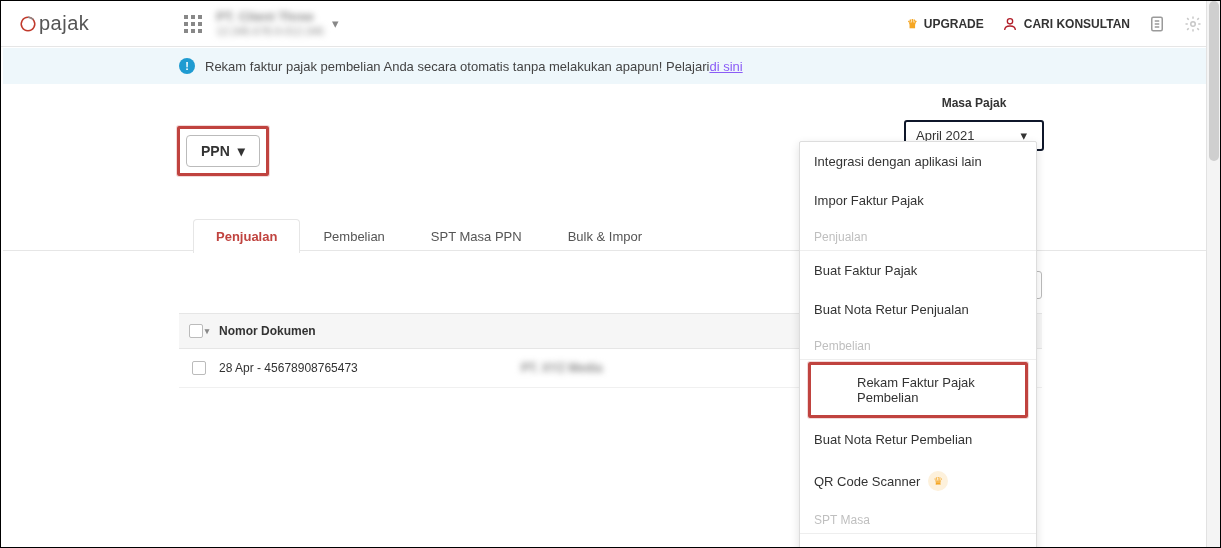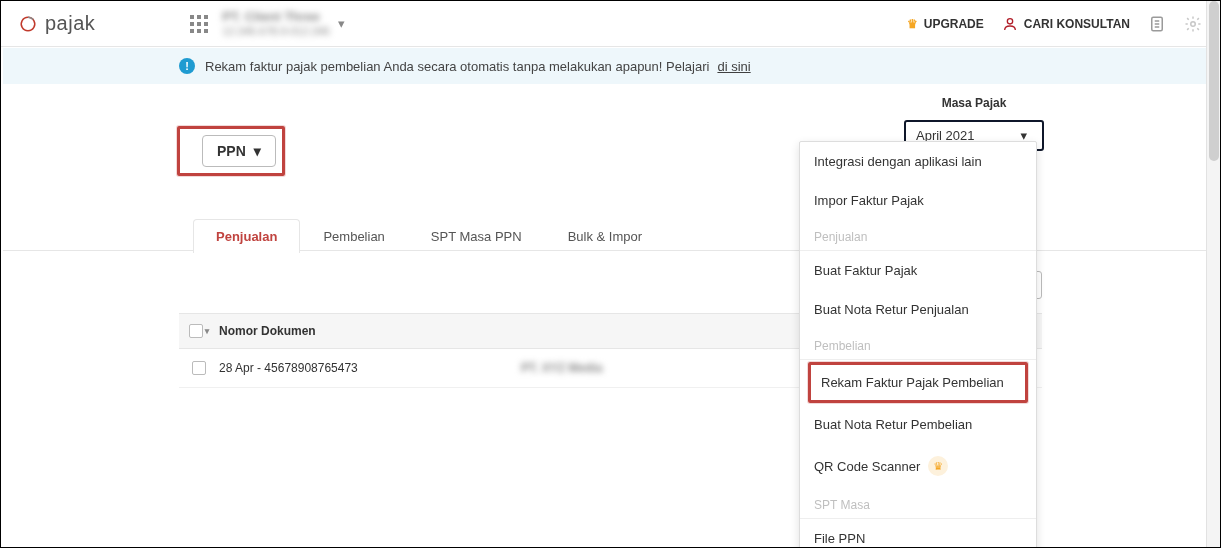--- a/index.html
+++ b/index.html
@@ -1,21 +1,21 @@
 <!DOCTYPE html>
 <html><head>
 <meta charset="utf-8">
 <style>
   * { box-sizing: border-box; margin: 0; padding: 0; }
   html, body { width: 1221px; height: 548px; font-family: Arial, Helvetica, sans-serif; font-size: 13px; color: #333; background: #fff; }
   body { border: 1px solid #000; position: relative; overflow: hidden; }
 
   
   .header { height: 46px; border-bottom: 1px solid #e6e6e6; display: flex; align-items: center; padding: 0 18px; }
-  .logo { display: flex; align-items: center; gap: 8px; font-size: 20px; color: #555; }
+  .logo { display: flex; align-items: center; gap: 2px; font-size: 20px; color: #555; }
   .logo-mark { width: 18px; height: 18px; }
   .logo-text { letter-spacing: 0.5px; }
   .apps-icon { margin-left: 95px; color: #888; cursor: pointer; }
   .company { margin-left: 14px; display: flex; align-items: center; gap: 8px; cursor: pointer; }
   .company-text { display: flex; flex-direction: column; line-height: 1.1; filter: blur(3px); color: #888; }
   .company-name { font-size: 13px; font-weight: 600; }
   .company-id { font-size: 11px; }
   .caret { color: #888; }
 
   .header-right { margin-left: auto; display: flex; align-items: center; gap: 18px; }
@@ -23,26 +23,26 @@
   .crown-mini { color: #f5a623; }
 
   .consultant { display: flex; align-items: center; gap: 6px; font-size: 12px; font-weight: 700; color: #333; cursor: pointer; }
   .consultant-icon { color: #b11d28; }
 
   .header-icon { color: #9a9a9a; cursor: pointer; }
 
   
   .banner { margin: 1px 2px 0 2px; background: #eef7fb; display: flex; align-items: center; padding: 10px 18px 10px 176px; font-size: 13px; color: #444; }
   .banner-icon { width: 16px; height: 16px; background: #1f9bd1; border-radius: 50%; display: inline-flex; align-items: center; justify-content: center; color: #fff; font-size: 11px; font-weight: 700; margin-right: 10px; }
-  .banner-link { color: #404040; text-decoration: underline; cursor: pointer; margin-left: 8px; }
+  .banner-link { color: #8b5cf6; text-decoration: underline; cursor: pointer; margin-left: 0; }
 
   
   .toolbar { display: flex; align-items: center; padding: 12px 176px 10px 176px; }
   .ppn-wrap { border: 3px solid #c0433f; padding: 6px; border-radius: 2px; box-shadow: 0 0 0 1px #c0433f33; }
-  .ppn-btn { border: 1px solid #bbb; border-radius: 4px; padding: 7px 14px; display: flex; align-items: center; gap: 8px; font-weight: 700; font-size: 14px; cursor: pointer; background: #fff; margin-left: 16px; }
+  .ppn-btn { border: 1px solid #bbb; border-radius: 4px; padding: 7px 14px; display: flex; align-items: center; gap: 8px; font-weight: 700; font-size: 14px; cursor: pointer; background: #fff; }
 
   .masa-group { margin-left: auto; display: flex; align-items: center; gap: 10px; flex-direction: column; }
   .masa-label { font-size: 12px; font-weight: 700; }
   .masa-select { border: 2px solid #0f172a; border-radius: 3px; padding: 6px 10px; display: flex; align-items: center; gap: 46px; font-size: 13px; min-width: 140px; cursor: pointer; background: #fff; }
 
   .tambah-wrap { border: 3px solid #c0433f; padding: 4px; border-radius: 2px; margin-left: 10px; box-shadow: 0 0 0 1px #c0433f33; }
   .tambah-btn { background: #b11d28; color: #fff; border-radius: 3px; padding: 7px 12px; display: flex; align-items: center; gap: 6px; font-size: 12px; font-weight: 700; cursor: pointer; }
 
   
   .main-panel { margin: 34px 2px 0 2px; border-top: 1px solid #e6e6e6; }
@@ -67,21 +67,21 @@
   .buyer-blur { filter: blur(3px); color: #888; font-weight: 600; }
 
   .row-num { position: absolute; left: 798px; font-size: 12px; }
 
   
   .dropdown { position: absolute; top: 140px; left: 798px; width: 238px; background: #fff; border: 1px solid #ddd; border-radius: 2px; box-shadow: 0 3px 10px rgba(0,0,0,0.12); z-index: 50; padding-bottom: 10px; }
   .dd-item { padding: 12px 14px; font-size: 13px; color: #333; cursor: pointer; display: flex; align-items: center; gap: 8px; }
   .dd-section { padding: 10px 14px 6px 14px; font-size: 12px; color: #bfbfbf; border-bottom: 1px solid #eee; }
   .dd-highlight-wrap { padding: 2px 8px; }
   .dd-highlight { border: 3px solid #c0433f; border-radius: 2px; box-shadow: 0 0 0 1px #c0433f33; }
-  .dd-highlight .dd-item { padding: 10px 10px; }
+  .dd-highlight .dd-item { padding: 10px 10px; margin-left: 36px; }
   .crown-badge { color: #f5a623; background: #fdf1dc; border-radius: 50%; width: 20px; height: 20px; display: inline-flex; align-items: center; justify-content: center; font-size: 11px; }
 
   
   .vscroll { position: absolute; top: 0; right: 0; width: 14px; height: 100%; background: #f4f4f4; border-left: 1px solid #e2e2e2; }
   .vscroll-thumb { position: absolute; top: 0; left: 2px; width: 10px; height: 160px; background: #cfcfcf; border-radius: 5px; }
 
   svg { display: block; }
 </style>
 </head>
 <body>

